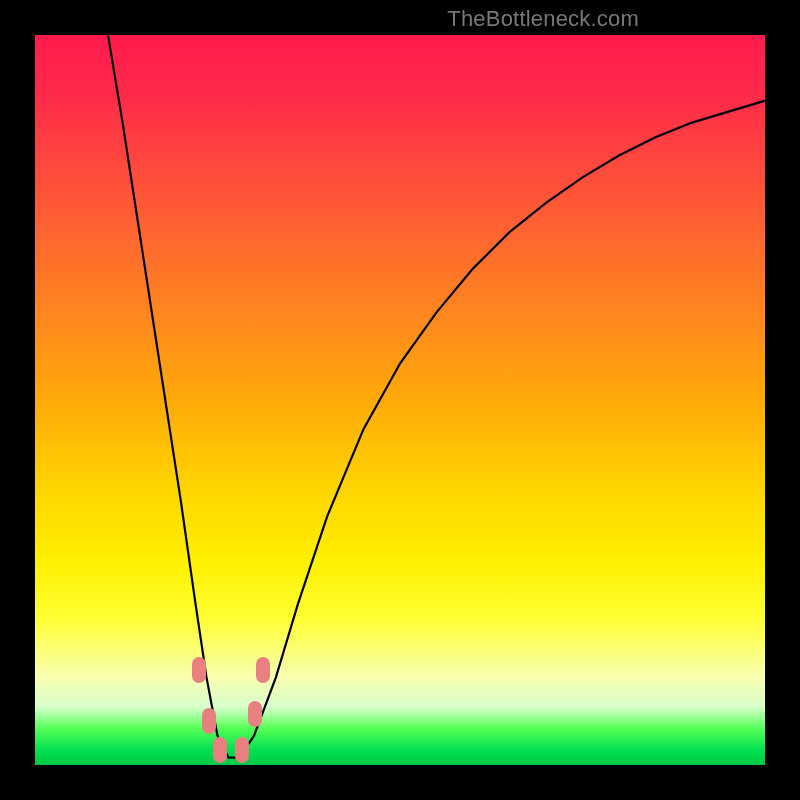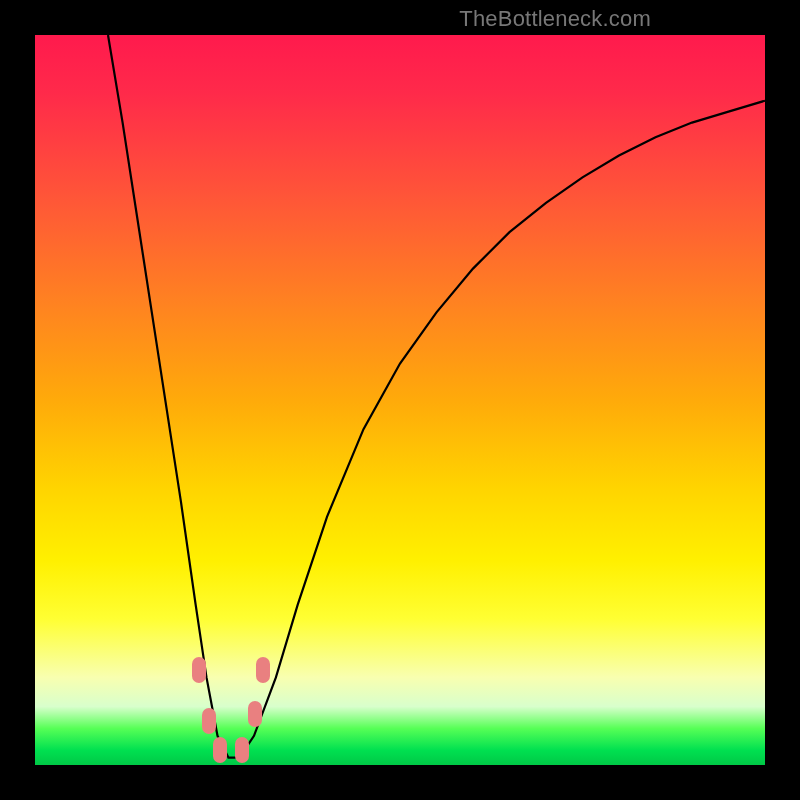--- a/index.html
+++ b/index.html
@@ -1,16 +1,16 @@
 <!DOCTYPE html>
 <html><head>
 <meta charset="utf-8">
 <style>
   body { margin: 0; padding: 0; background: #000; }
-  .container { width: 651px; height: 800px; position: relative; background: #000; padding-left: 12px; }
+  .container { width: 651px; height: 800px; position: relative; background: #000; }
   .plot-area {
     position: absolute;
     left: 35px;
     top: 35px;
     width: 730px;
     height: 730px;
     background: linear-gradient(to bottom,
       #ff1a4d 0%,
       #ff2a4a 8%,
       #ff5538 22%,

